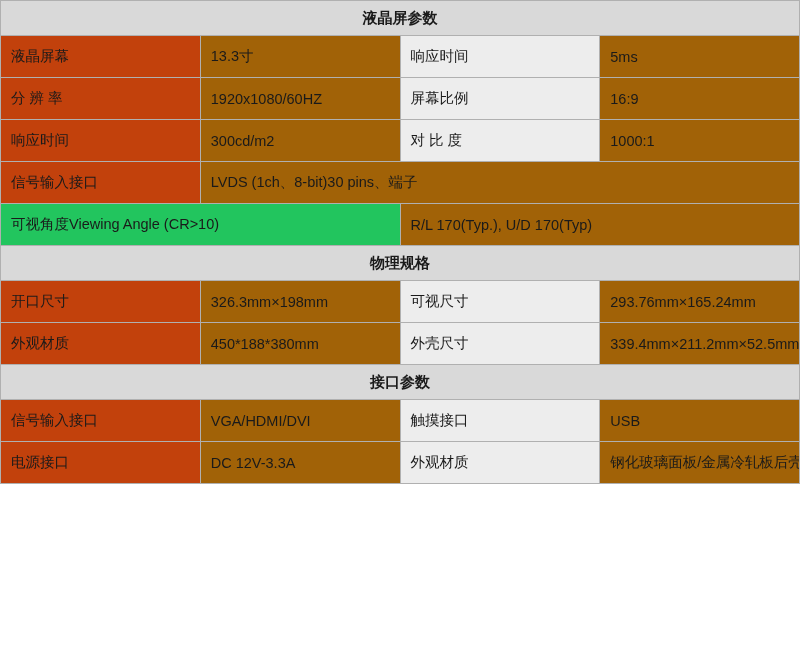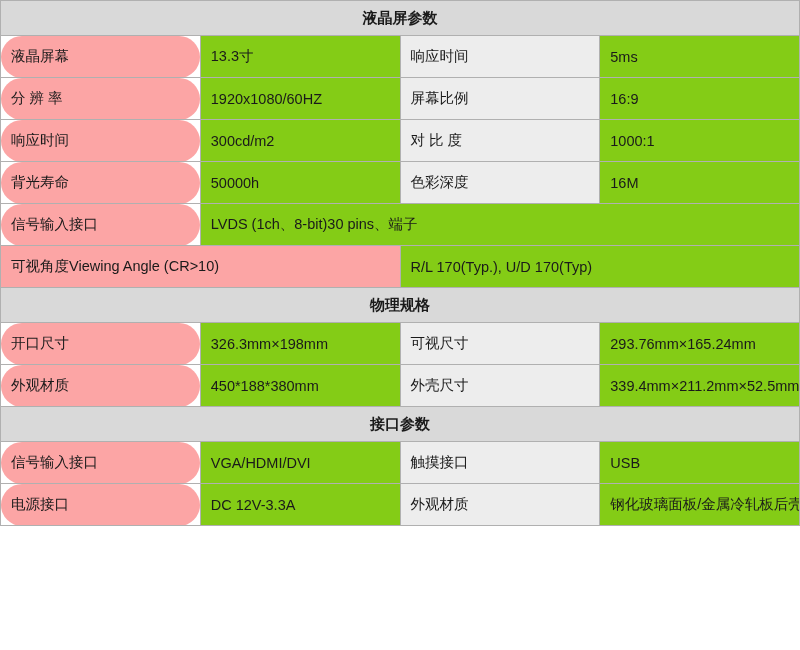--- a/index.html
+++ b/index.html
@@ -17,47 +17,46 @@
     width: 800px;
     border-collapse: collapse;
     table-layout: fixed;
   }
   .spec-table td {
     border: 1px solid #b0b0b0;
     height: 41px;
     font-size: 14.5px;
     padding: 0 10px;
     vertical-align: middle;
-    background: #84cc16;
+    background: #a16207;
     overflow: hidden;
     white-space: nowrap;
   }
   td.section {
     background: #d9d9d9;
     text-align: center;
     font-weight: bold;
     font-size: 15px;
     height: 34px;
     margin-top: 28px;
   }
   td.label {
-    background: #fca5a5;
+    background: #c2410c;
     width: 120px;
-    border-radius: 21px;
   }
   td.label2 {
     background: #ededed;
     width: 120px;
     margin-left: 30px;
   }
   td.value {
     width: 240px;
   }
   td.wide-label {
-    background: #fca5a5;
+    background: #22c55e;
   }
 </style>
 </head>
 <body>
 
 <table class="spec-table">
   <tbody>
       <tr>
         <td class="section" colspan="4">液晶屏参数</td>
       </tr>
@@ -71,26 +70,20 @@
         <td class="label">分 辨 率</td>
         <td class="value">1920x1080/60HZ</td>
         <td class="label2">屏幕比例</td>
         <td class="value">16:9</td>
       </tr>
       <tr>
         <td class="label">响应时间</td>
         <td class="value">300cd/m2</td>
         <td class="label2">对 比 度</td>
         <td class="value">1000:1</td>
-      </tr>
-      <tr>
-        <td class="label">背光寿命</td>
-        <td class="value">50000h</td>
-        <td class="label2">色彩深度</td>
-        <td class="value">16M</td>
       </tr>
       <tr>
         <td class="label">信号输入接口</td>
         <td class="value" colspan="3">LVDS (1ch、8-bit)30 pins、端子</td>
       </tr>
       <tr>
         <td class="wide-label" colspan="2">可视角度Viewing Angle (CR&gt;10)</td>
         <td class="value" colspan="2">R/L 170(Typ.), U/D 170(Typ)</td>
       </tr>
       <tr>

